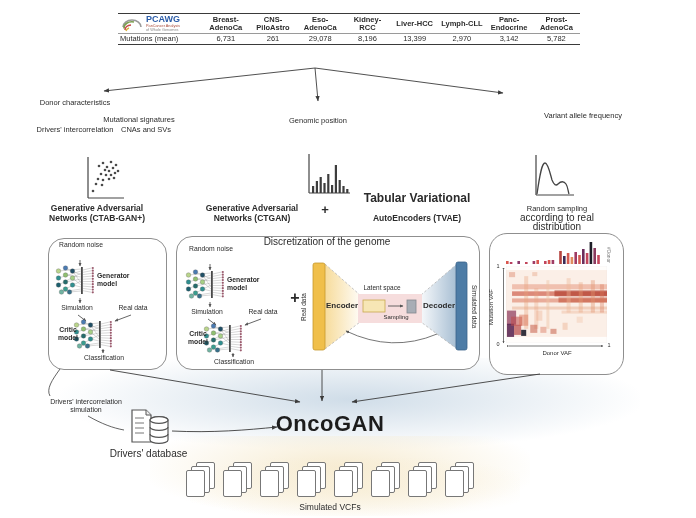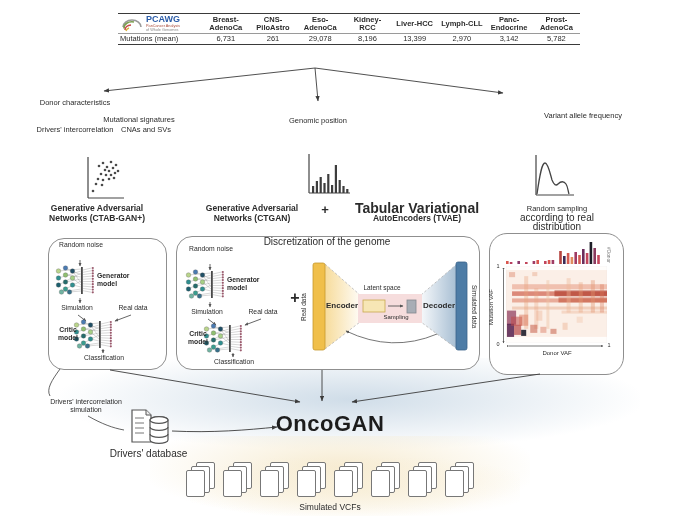--- a/index.html
+++ b/index.html
@@ -154,21 +154,21 @@
   <svg class="mini-chart" style="left:532px;top:153px;" width="44" height="46" viewBox="0 0 44 46">
     <path d="M4,2 L4,42 M4,42 L42,42" stroke="#444" stroke-width="1.2" fill="none"></path>
     <path d="M5,41 C8,20 10,10 13,10 C16,10 18,20 20,27 C22,32 24,33 26,31 C29,28 32,28 34,31 C36,34 36,38 37,41" fill="none" stroke="#444" stroke-width="1.3"></path>
   </svg>
 
   <div class="lbl bold" style="left:32px;top:203px;width:130px;font-size:8.5px;line-height:10px;">Generative Adversarial</div>
   <div class="lbl bold" style="left:32px;top:213px;width:130px;font-size:8.5px;line-height:10px;">Networks (CTAB-GAN+)</div>
   <div class="lbl bold" style="left:187px;top:203px;width:130px;font-size:8.5px;line-height:10px;">Generative Adversarial</div>
   <div class="lbl bold" style="left:187px;top:213px;width:130px;font-size:8.5px;line-height:10px;">Networks (CTGAN)</div>
   <div class="lbl bold" style="left:317px;top:206px;width:16px;font-size:13px;">+</div>
-  <div class="lbl bold" style="left:352px;top:203px;width:130px;font-size:14px;line-height:10px;">Tabular Variational</div>
+  <div class="lbl bold" style="left:352px;top:193px;width:130px;font-size:12px;line-height:10px;">Tabular Variational</div>
   <div class="lbl bold" style="left:352px;top:213px;width:130px;font-size:8.5px;line-height:10px;">AutoEncoders (TVAE)</div>
   <div class="lbl" style="left:497px;top:204px;width:120px;font-size:7.5px;line-height:9px;">Random sampling</div>
   <div class="lbl" style="left:497px;top:213px;width:120px;font-size:10px;line-height:9px;">according to real distribution</div>
 
   <div class="box" style="left:48px;top:238px;width:117px;height:130px;"></div>
   <div class="box" style="left:176px;top:236px;width:302px;height:132px;"></div>
   <div class="box" style="left:489px;top:233px;width:133px;height:140px;border-radius:18px;"></div>
 
   <div class="gan-slot" style="left:51px;top:241px;">
   <div class="gan-block">

